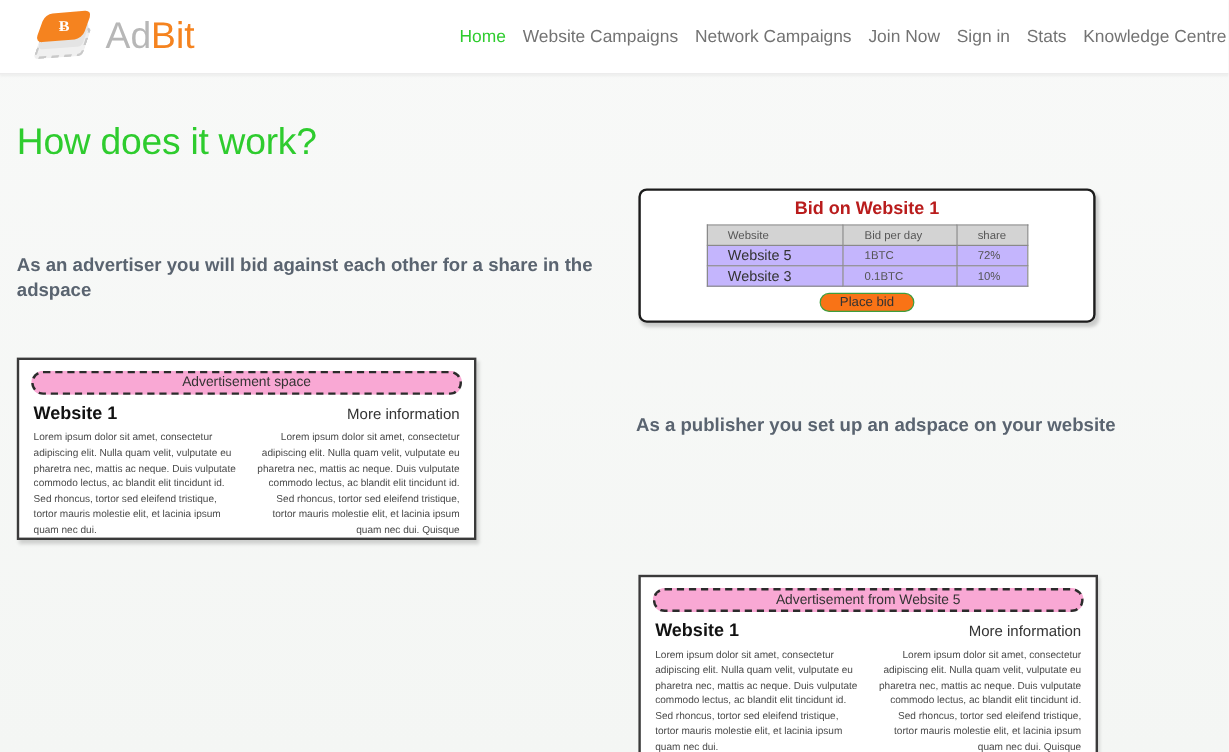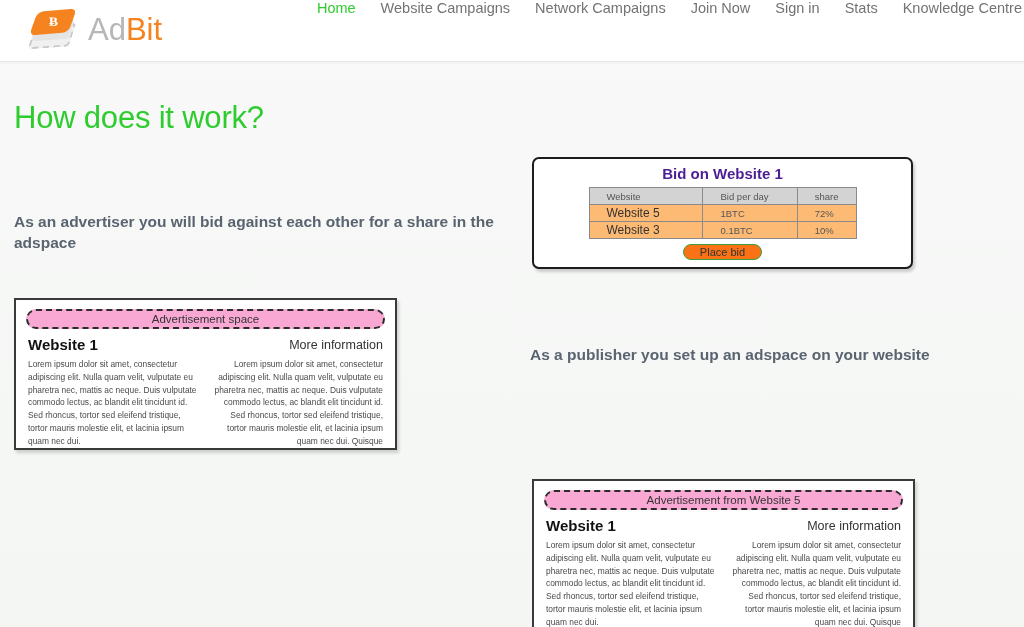--- a/index.html
+++ b/index.html
@@ -65,22 +65,22 @@
     font-size: 31px; letter-spacing: 0px;
     font-family: "Liberation Sans", sans-serif;
     display: flex; align-items: baseline;
   }
   .brand-ad { color: #b7b7b7; }
   .brand-bit { color: #f5831f; }
 
   .main-nav {
     position: absolute; right: 0px; top: 0;
     height: 62px;
-    display: flex; align-items: flex-start;
-    gap: 25px;
+    display: flex; align-items: center;
+    gap: 14px;
     padding-right: 2px;
   }
   .nav-link {
     font-size: 14.5px;
     color: #737373;
     text-decoration: none;
     white-space: nowrap;
     cursor: pointer;
   }
   .nav-link.active { color: #2ecc2e; }
@@ -111,21 +111,21 @@
     position: absolute; left: 532px; top: 157px;
     width: 381px; height: 112px;
     background: #ffffff;
     border: 2px solid #1c1c1c;
     border-radius: 7px;
     box-shadow: 2px 3px 3px rgba(0,0,0,0.18);
   }
   .bid-title {
     text-align: center;
     font-size: 15px; font-weight: bold;
-    color: #4c1d95;
+    color: #b91c1c;
     margin: 6px 0 5px 0;
   }
   .bid-table {
     border-collapse: collapse;
     margin: 0 auto;
     width: 268px;
     border: 1px solid #8a8a8a;
   }
   .bid-table th, .bid-table td {
     border: 1px solid #8a8a8a;
@@ -133,21 +133,21 @@
     text-align: left;
     color: #555;
     font-weight: normal;
     height: 17px;
   }
   .bid-table th {
     background: #d3d3d3;
     font-size: 9.5px;
     color: #555;
   }
-  .bid-table td { font-size: 9.5px; background: #fdba74; }
+  .bid-table td { font-size: 9.5px; background: #c4b5fd; }
   .bid-table td.site-cell { font-size: 12px; color: #333; }
   .col-site { width: 115px; }
   .col-bid { width: 95px; }
   .col-share { width: 58px; }
 
   .place-bid-btn {
     display: block;
     margin: 5px auto 0 auto;
     background: #f97316;
     border: 1px solid #3d9e3d;

